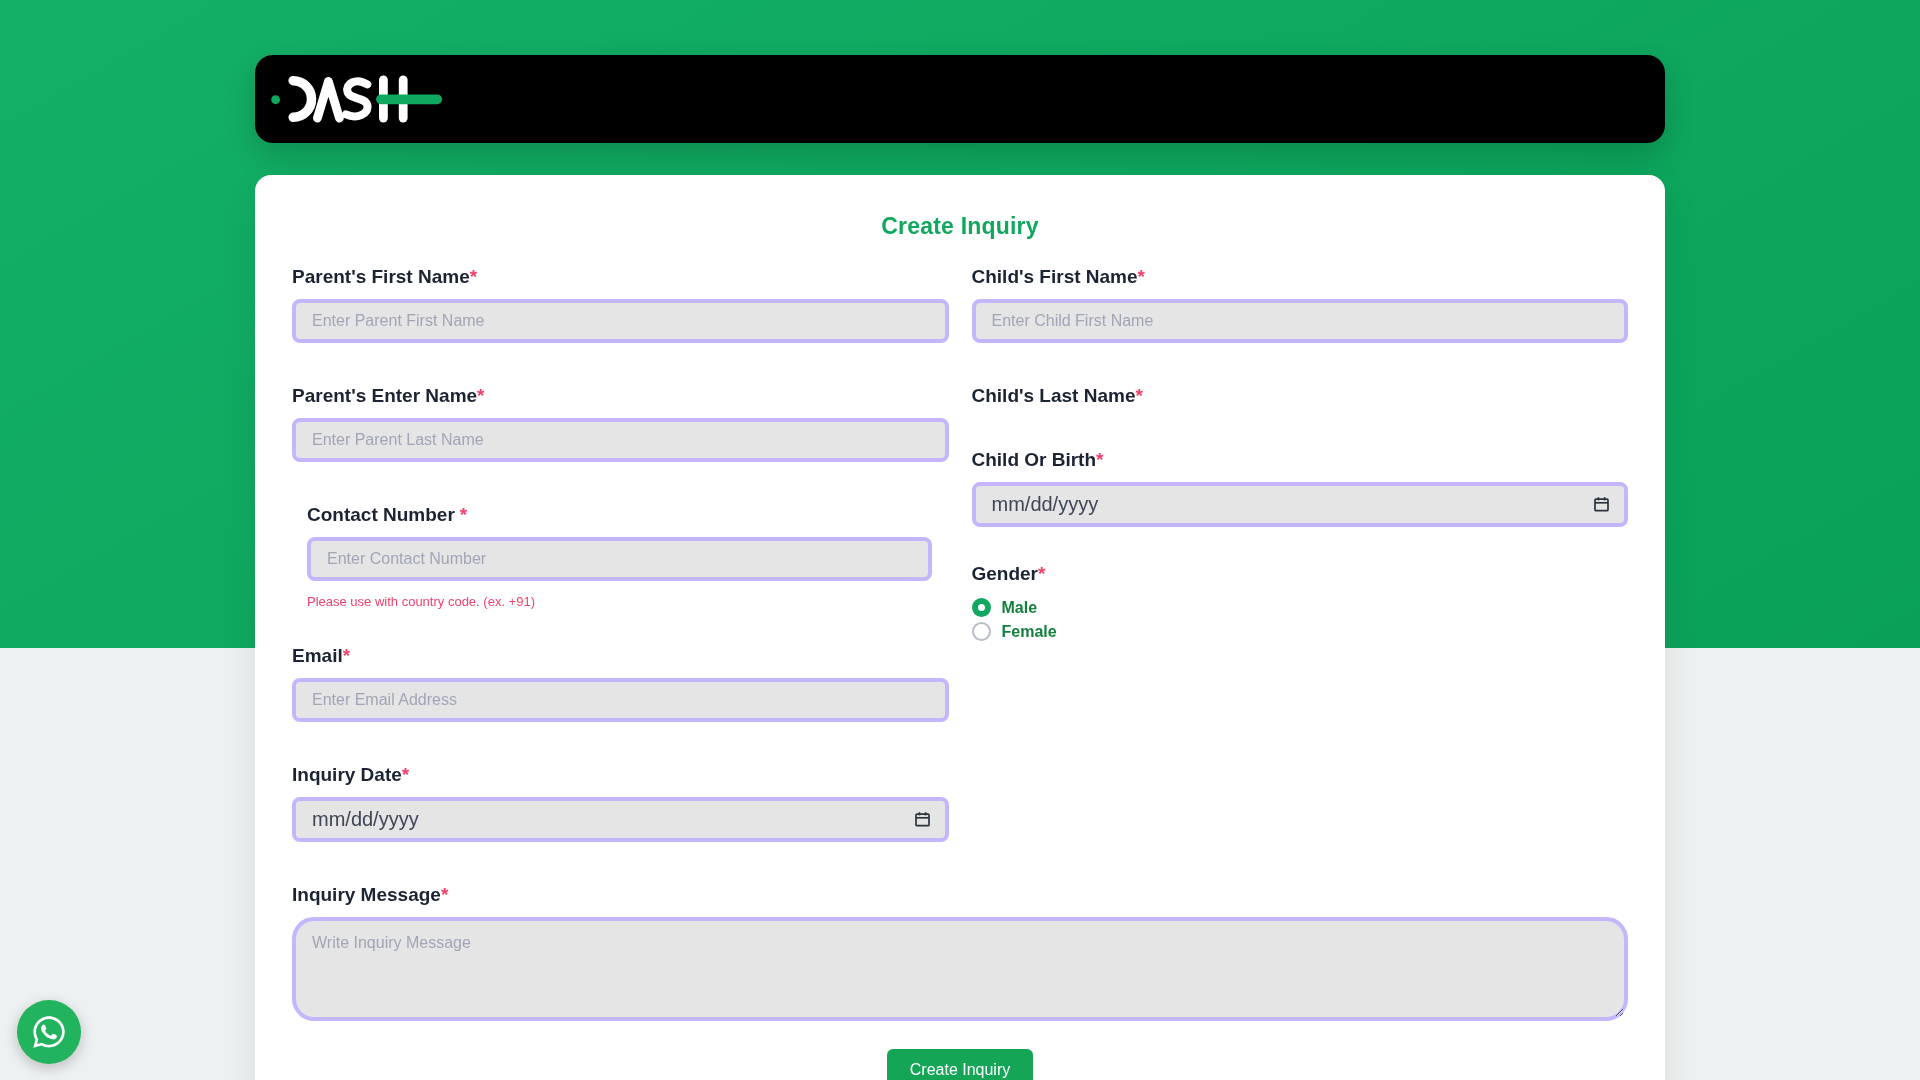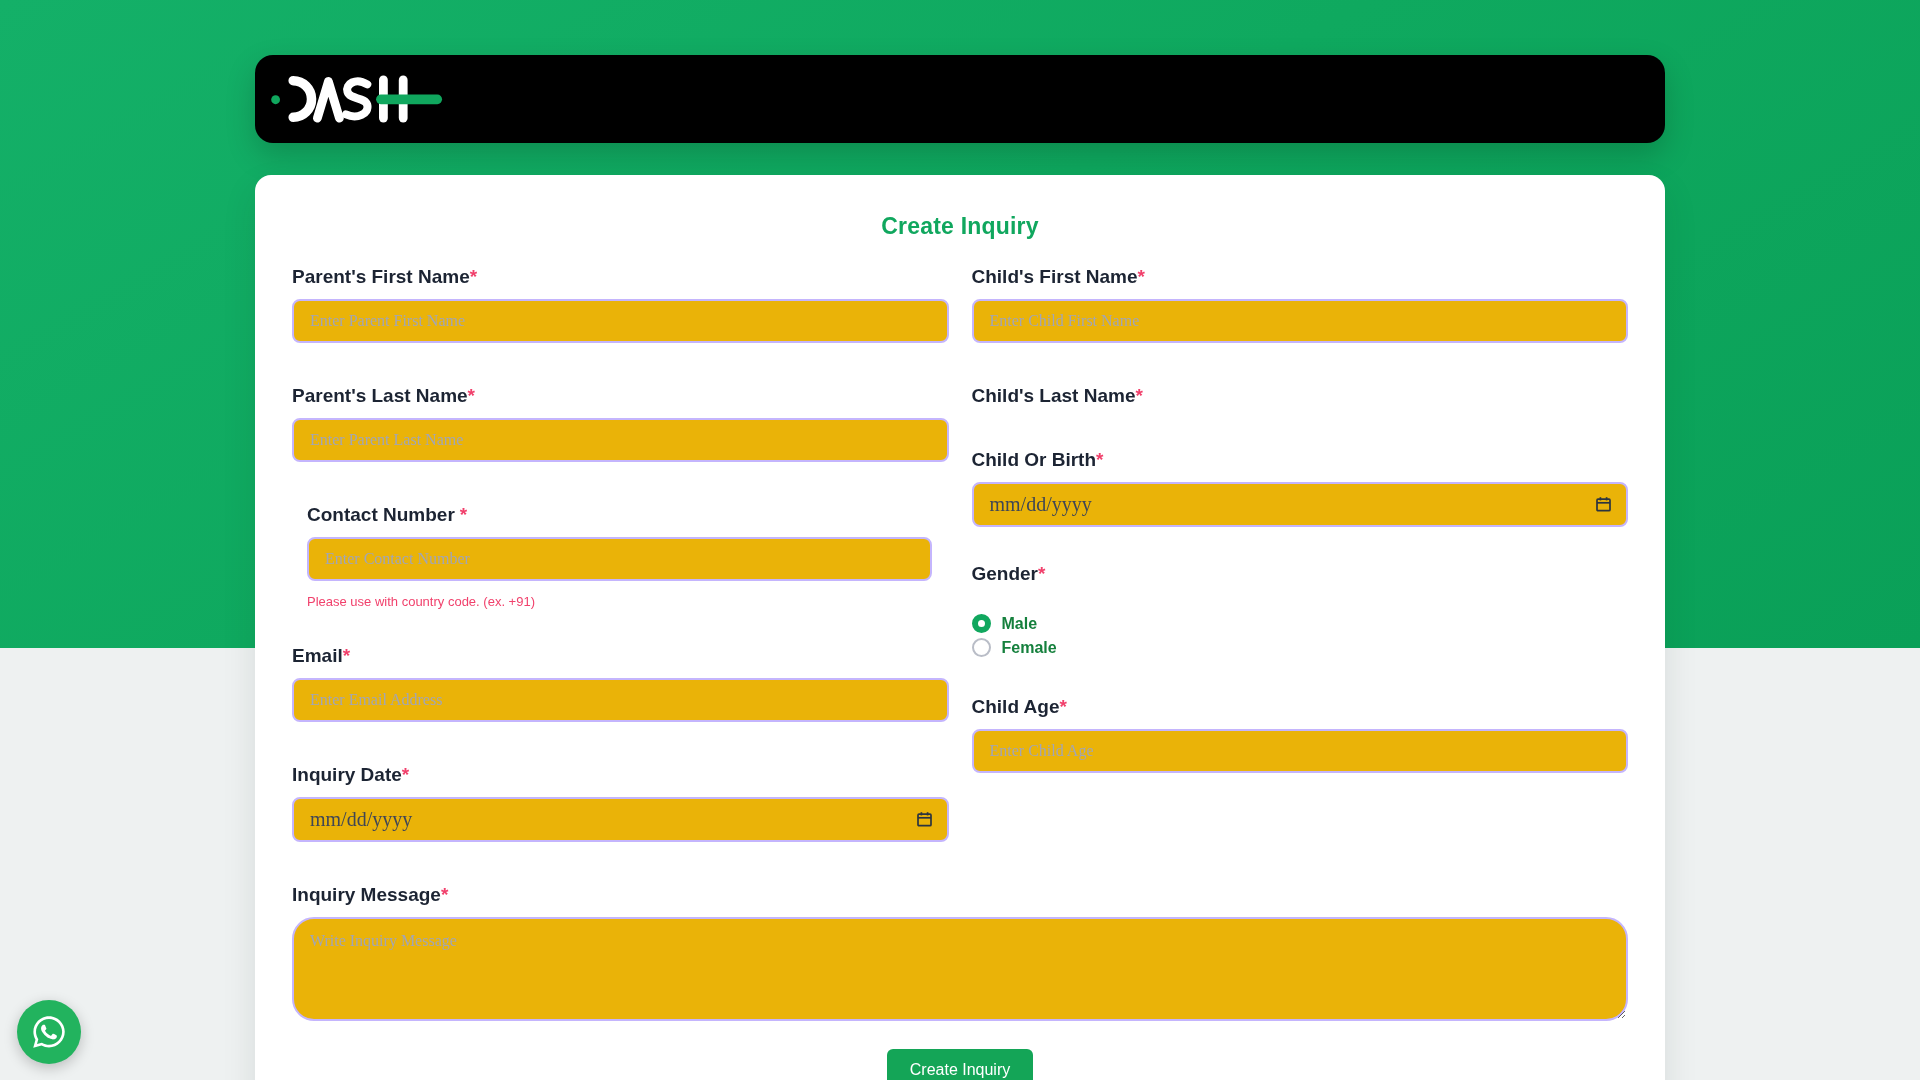--- a/index.html
+++ b/index.html
@@ -55,24 +55,24 @@
     display: block;
     color: #1c2433;
     font-size: 19px;
     font-weight: 700;
     margin-bottom: 11px;
   }
   .req { color: #f1416c; font-weight: 700; }
   .req.spaced { margin-left: 5px; }
   .text-input, .fake-date, .text-area {
     width: 100%;
-    border: 2px solid #c4b5fd;
+    border: 4px solid #c4b5fd;
     border-radius: 8px;
-    background: #eab308;
-    font-family: Liberation Serif, serif;
+    background: #e5e5e5;
+    font-family: Liberation Sans, sans-serif;
     font-size: 16px;
     color: #1c2433;
   }
   .text-input {
     height: 44px;
     padding: 0 16px;
     outline: none;
   }
   .text-input::placeholder, .text-area::placeholder { color: #a1a5b7; opacity: 1; }
   .fake-date {
@@ -99,21 +99,21 @@
     cursor: pointer;
   }
   .radio-dot.checked { border: 6px solid #10a75e; }
   .radio-dot.unchecked { border: 2px solid #b9bdc7; }
   .radio-label {
     margin-left: 11px;
     color: #15803d;
     font-size: 16px;
     font-weight: 700;
   }
-  .gender-group .field-label { margin-bottom: 29px; }
+  .gender-group .field-label { margin-bottom: 13px; }
   .full-group { margin-bottom: 0; }
   .text-area {
     height: 104px;
     padding: 13px 16px;
     resize: both;
     outline: none;
     border-radius: 22px;
   }
   .actions { text-align: center; margin-top: 24px; }
   .submit-btn {
@@ -173,21 +173,21 @@
     <div class="cols">
 
       <div class="col">
 
         <div class="group">
           <label class="field-label"><span>Parent's First Name</span><span class="req">*</span></label>
           <input class="text-input" type="text" placeholder="Enter Parent First Name" style="">
         </div>
 
         <div class="group">
-          <label class="field-label"><span>Parent's Last Name</span><span class="req">*</span></label>
+          <label class="field-label"><span>Parent's Enter Name</span><span class="req">*</span></label>
           <input class="text-input" type="text" placeholder="Enter Parent Last Name" style="">
         </div>
 
         <div class="group indent">
           <label class="field-label"><span>Contact Number</span><span class="req spaced">*</span></label>
           <input class="text-input" type="text" placeholder="Enter Contact Number" style="">
           <div class="helper-text">Please use with country code. (ex. +91)</div>
         </div>
 
         <div class="group">
@@ -239,24 +239,20 @@
           <div class="radio-row">
             <span class="radio-dot checked"></span>
             <span class="radio-label">Male</span>
           </div>
           <div class="radio-row">
             <span class="radio-dot unchecked"></span>
             <span class="radio-label">Female</span>
           </div>
         </div>
 
-        <div class="group">
-          <label class="field-label"><span>Child Age</span><span class="req">*</span></label>
-          <input class="text-input" type="text" placeholder="Enter Child Age" style="">
-        </div>
 
       </div>
     </div>
 
     <div class="group full-group">
       <label class="field-label"><span>Inquiry Message</span><span class="req">*</span></label>
       <textarea class="text-area" placeholder="Write Inquiry Message" style=""></textarea>
     </div>
 
     <div class="actions">

